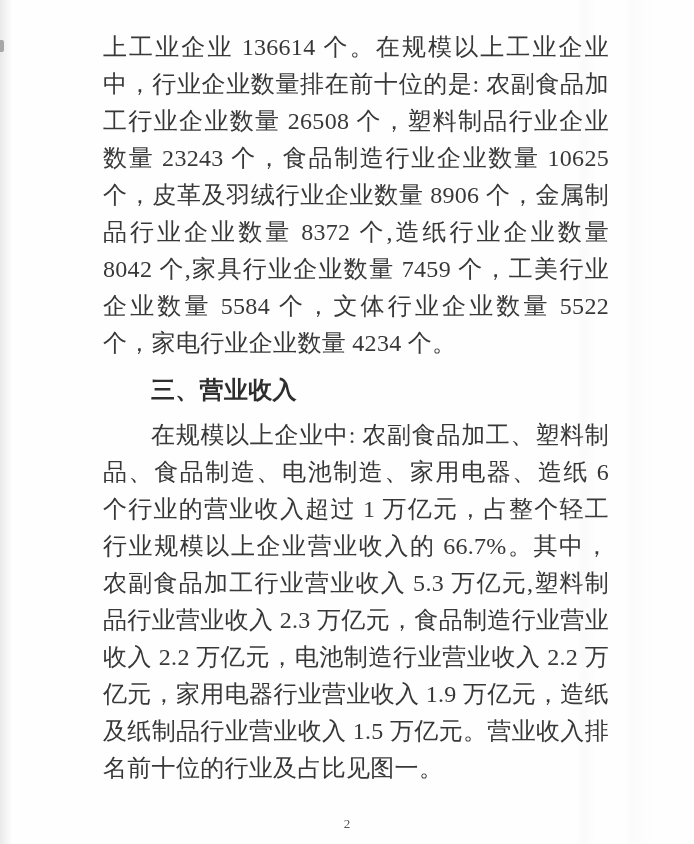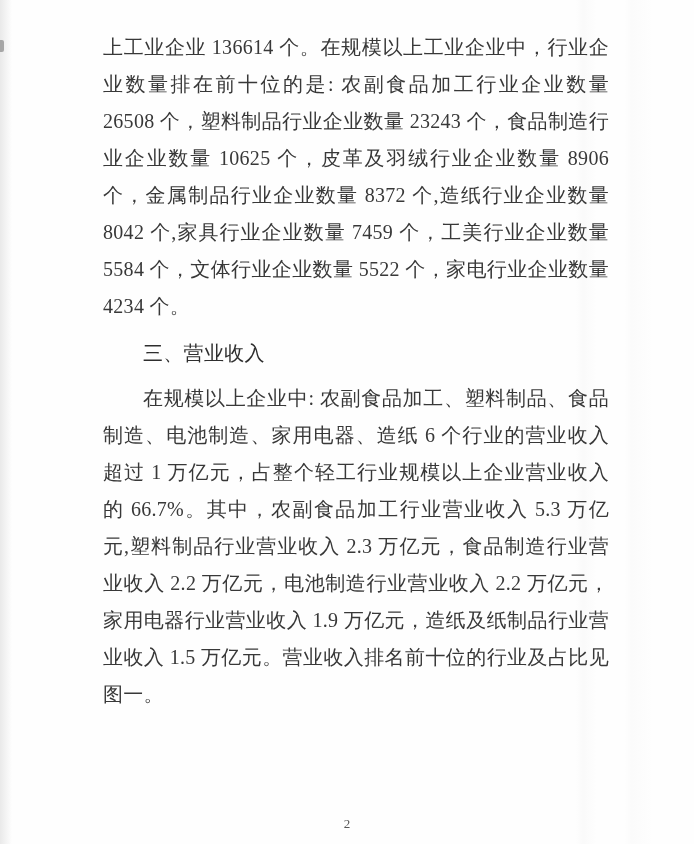--- a/index.html
+++ b/index.html
@@ -45,34 +45,34 @@
     background: #8f8f8f;
     border-radius: 0 2px 2px 0;
     opacity: 0.75;
   }
   .content {
     position: absolute;
     left: 103px;
     top: 29px;
     width: 506px;
     color: #383838;
-    font-size: 20px;
+    font-size: 24px;
     line-height: 37px;
     letter-spacing: 0.3px;
     text-align: justify;
     text-align-last: left;
   }
   .content p {
     margin: 0;
   }
   .para-indent {
     text-indent: 2em;
   }
   .section-heading {
-    font-weight: normal;
+    font-weight: bold;
     color: #2e2e2e;
     text-indent: 2em;
     margin: 10px 0 8px 0 !important;
   }
   .para-revenue-total {
     margin-top: 8px !important;
   }
   .para-revenue-breakdown {
     margin-top: 5px !important;
   }

